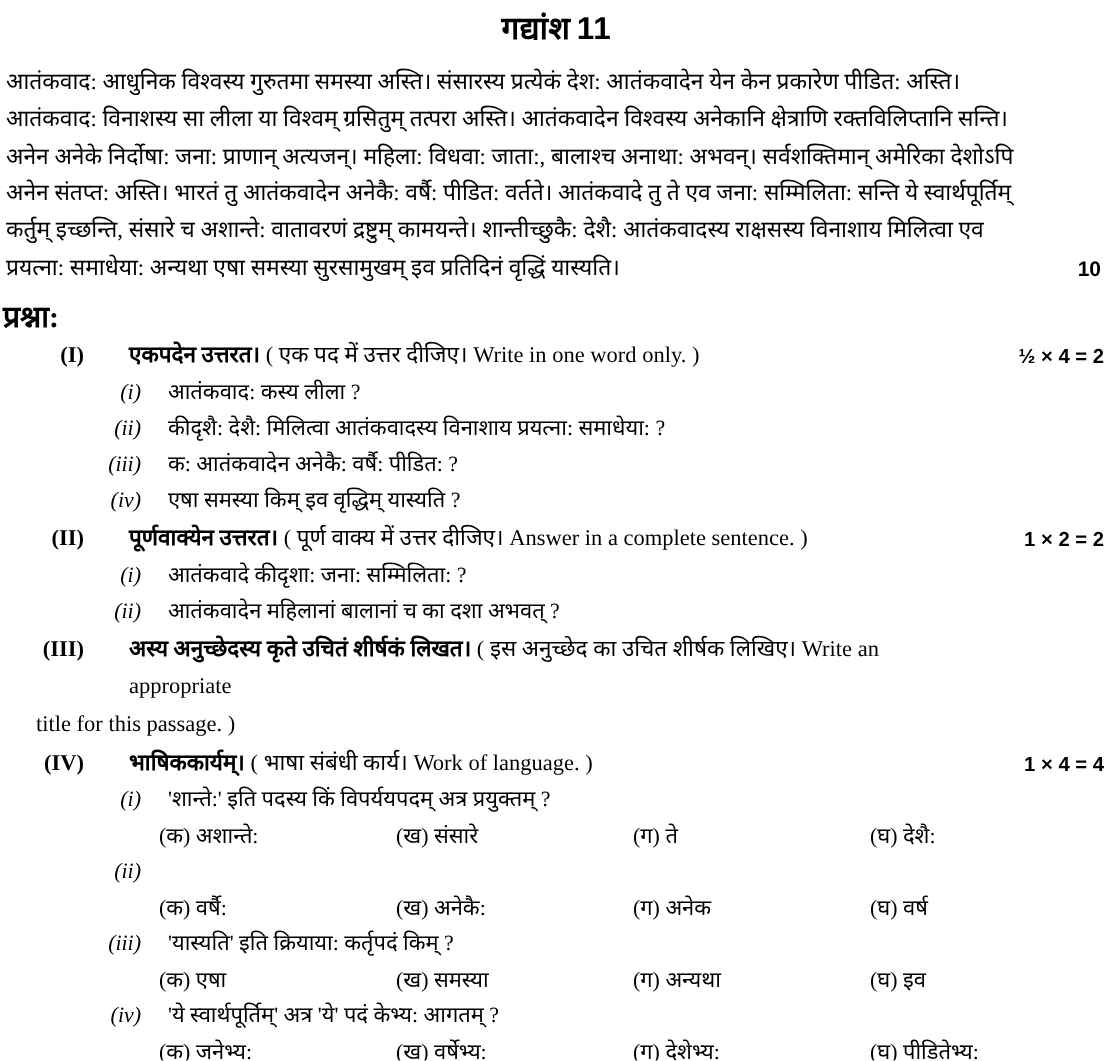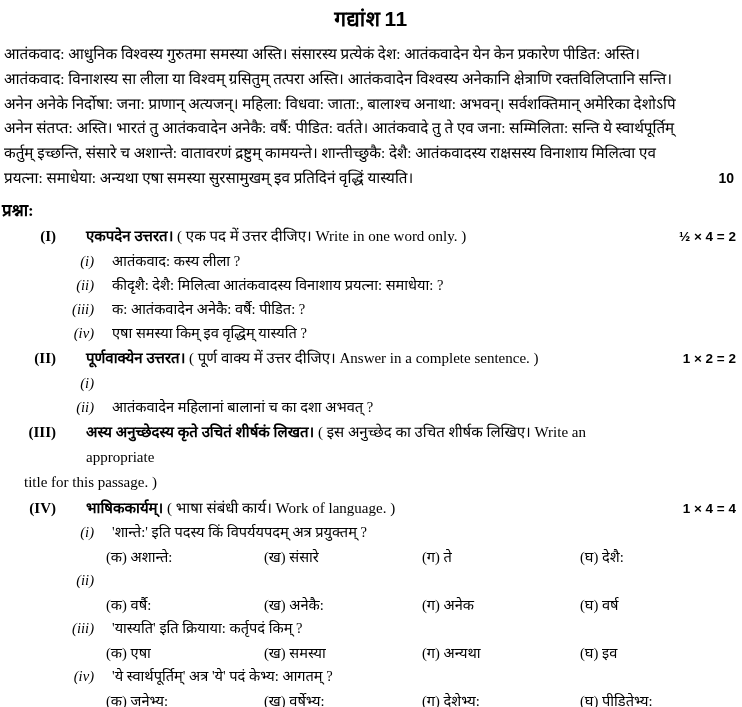--- a/index.html
+++ b/index.html
@@ -52,21 +52,21 @@
   .pline .marks-right {
     position: absolute;
     right: 2px;
     font-family: "Liberation Sans", sans-serif;
     font-weight: bold;
     font-size: 14px;
   }
 
   
   .prashna-label {
-    font-size: 17px;
+    font-size: 20px;
     font-weight: bold;
     margin: 10px 0 3px 2px;
     line-height: 20px;
   }
 
   .qblock {
     position: relative;
     margin-bottom: 1px;
   }
 
@@ -198,20 +198,21 @@
   </div>
 
   <div class="qblock">
     <div class="qmain">
       <span class="rn">(II)</span>
       <span class="qtext"><span class="dev-bold">पूर्णवाक्येन उत्तरत।</span> <span>( पूर्ण वाक्य में उत्तर दीजिए। Answer in a complete sentence. )</span></span>
       <span class="marks">1 × 2 = 2</span>
     </div>
     <div class="subq">
       <span class="srn">(i)</span>
+      <span class="stext">आतंकवादे कीदृशा: जना: सम्मिलिता: ?</span>
     </div>
     <div class="subq">
       <span class="srn">(ii)</span>
       <span class="stext">आतंकवादेन महिलानां बालानां च का दशा अभवत् ?</span>
     </div>
   </div>
 
   <div class="qblock">
     <div class="qmain">
       <span class="rn">(III)</span>

